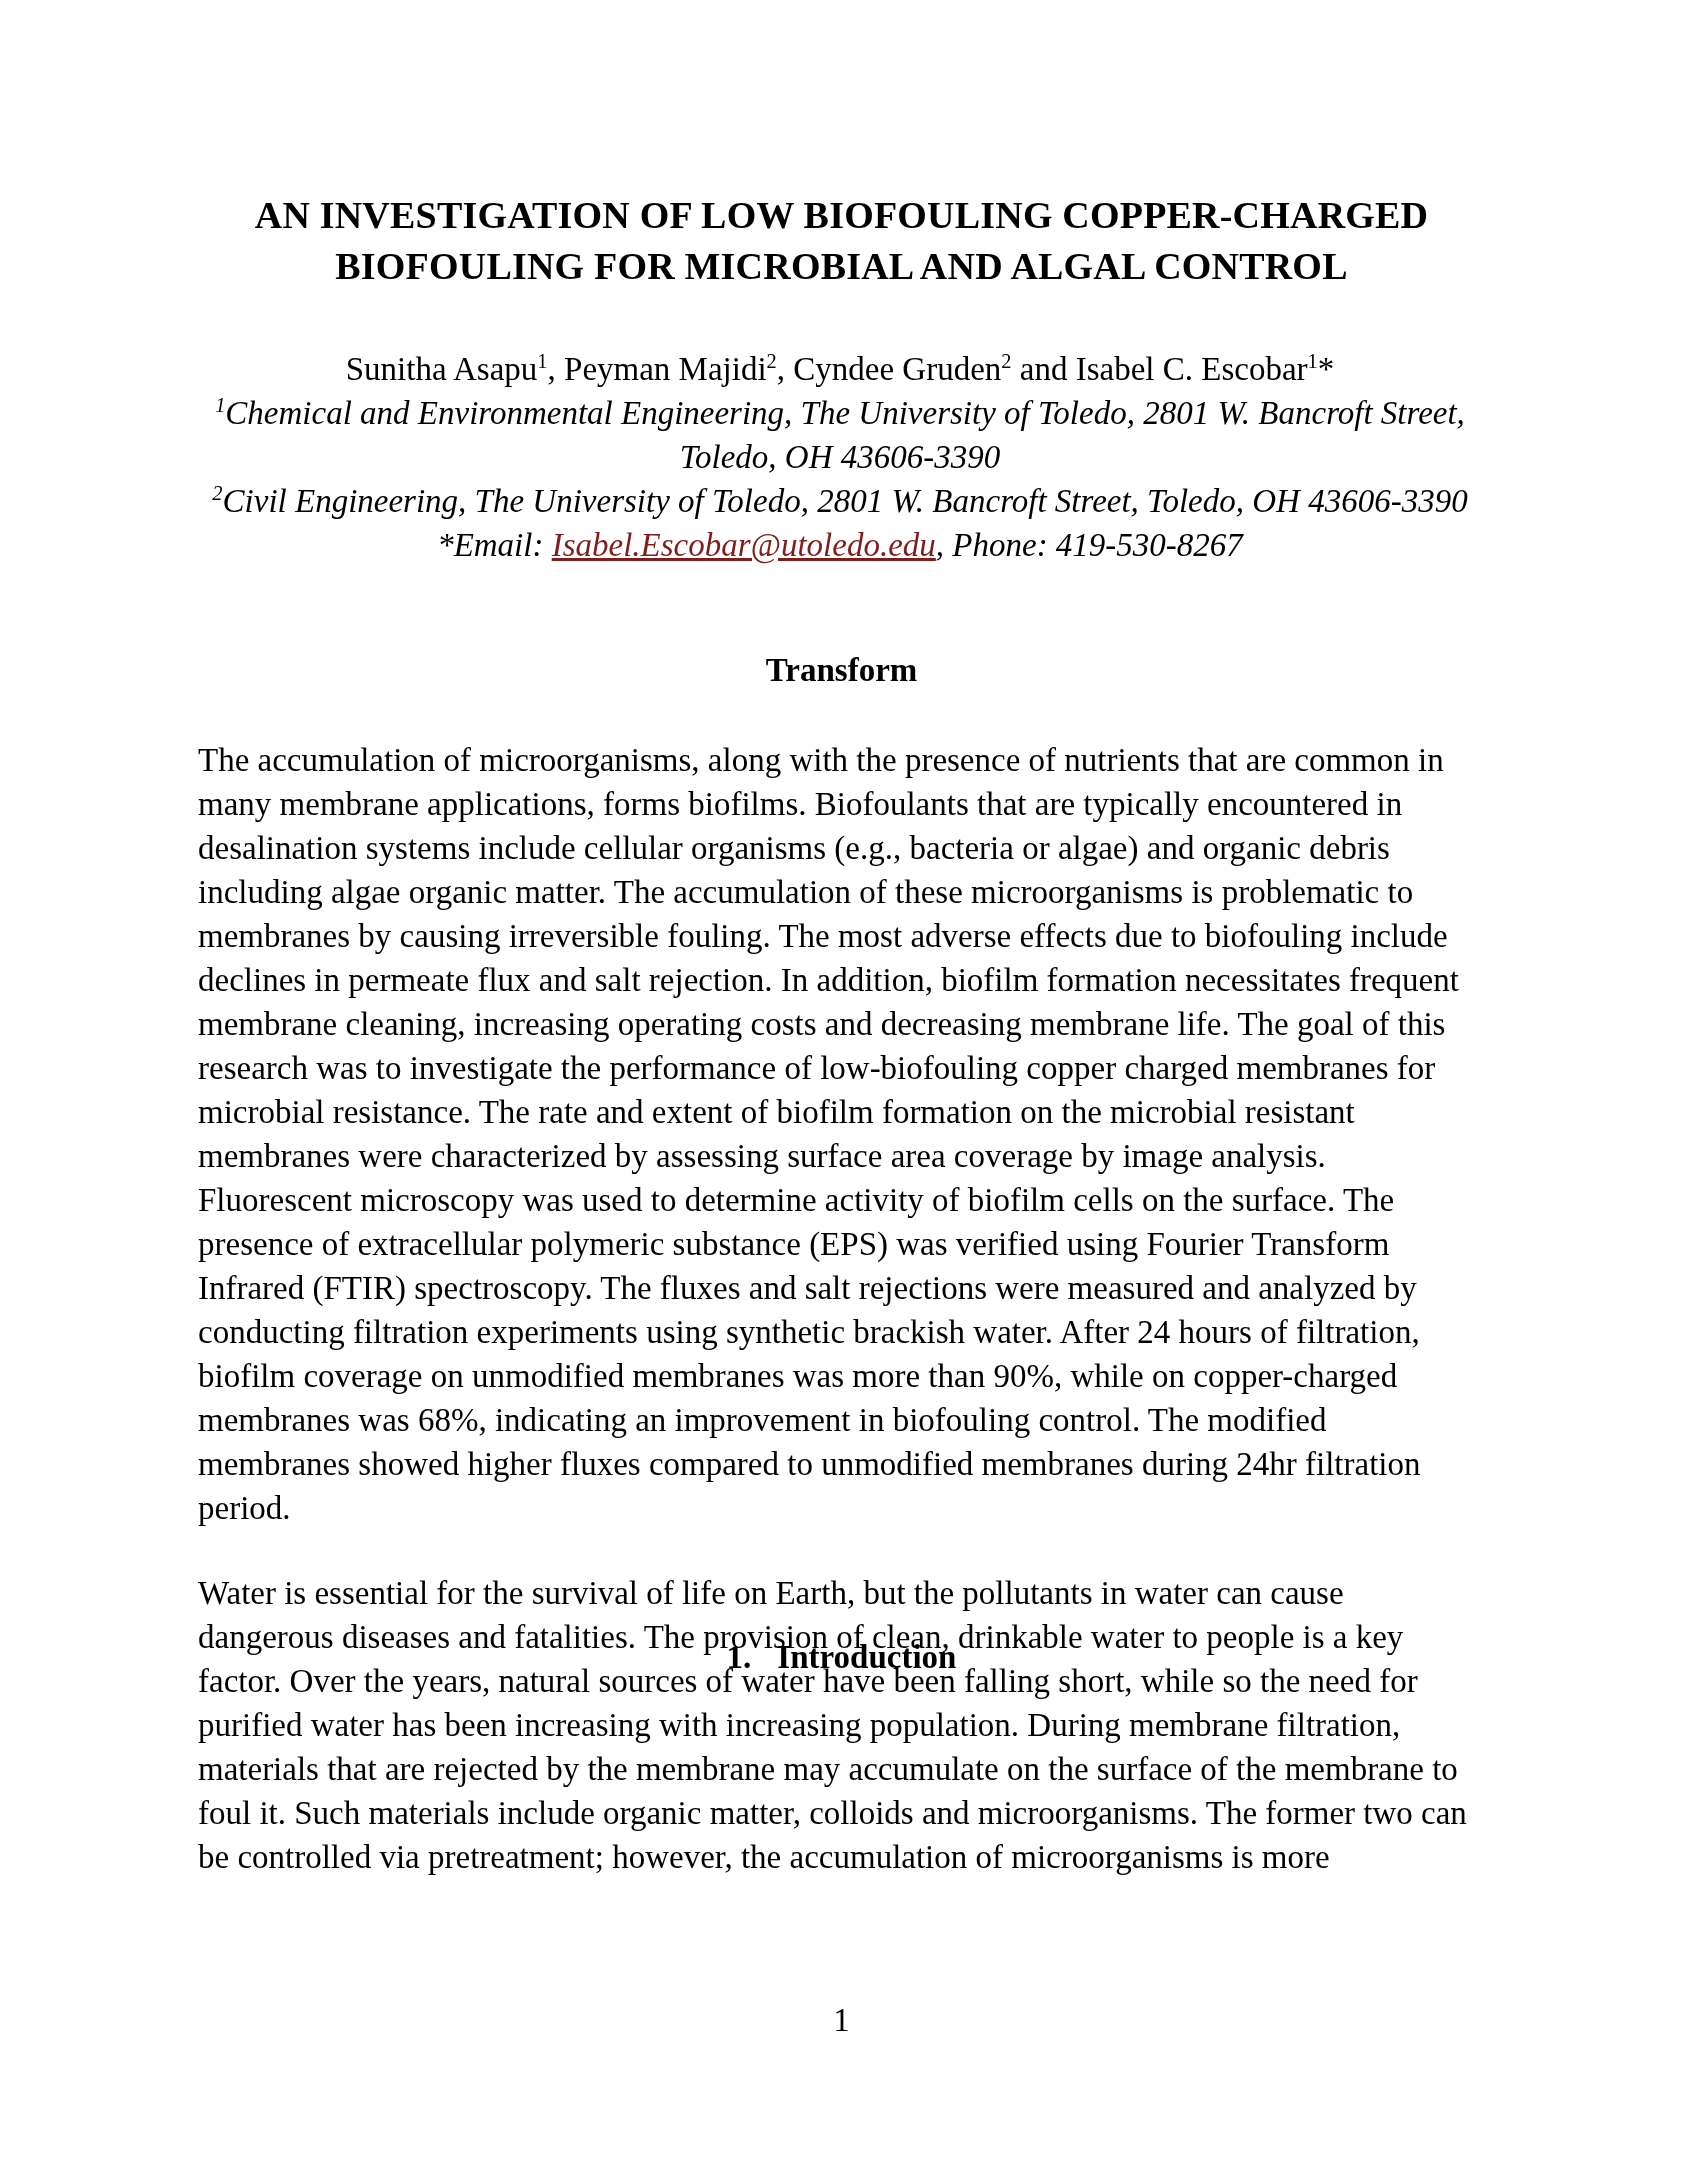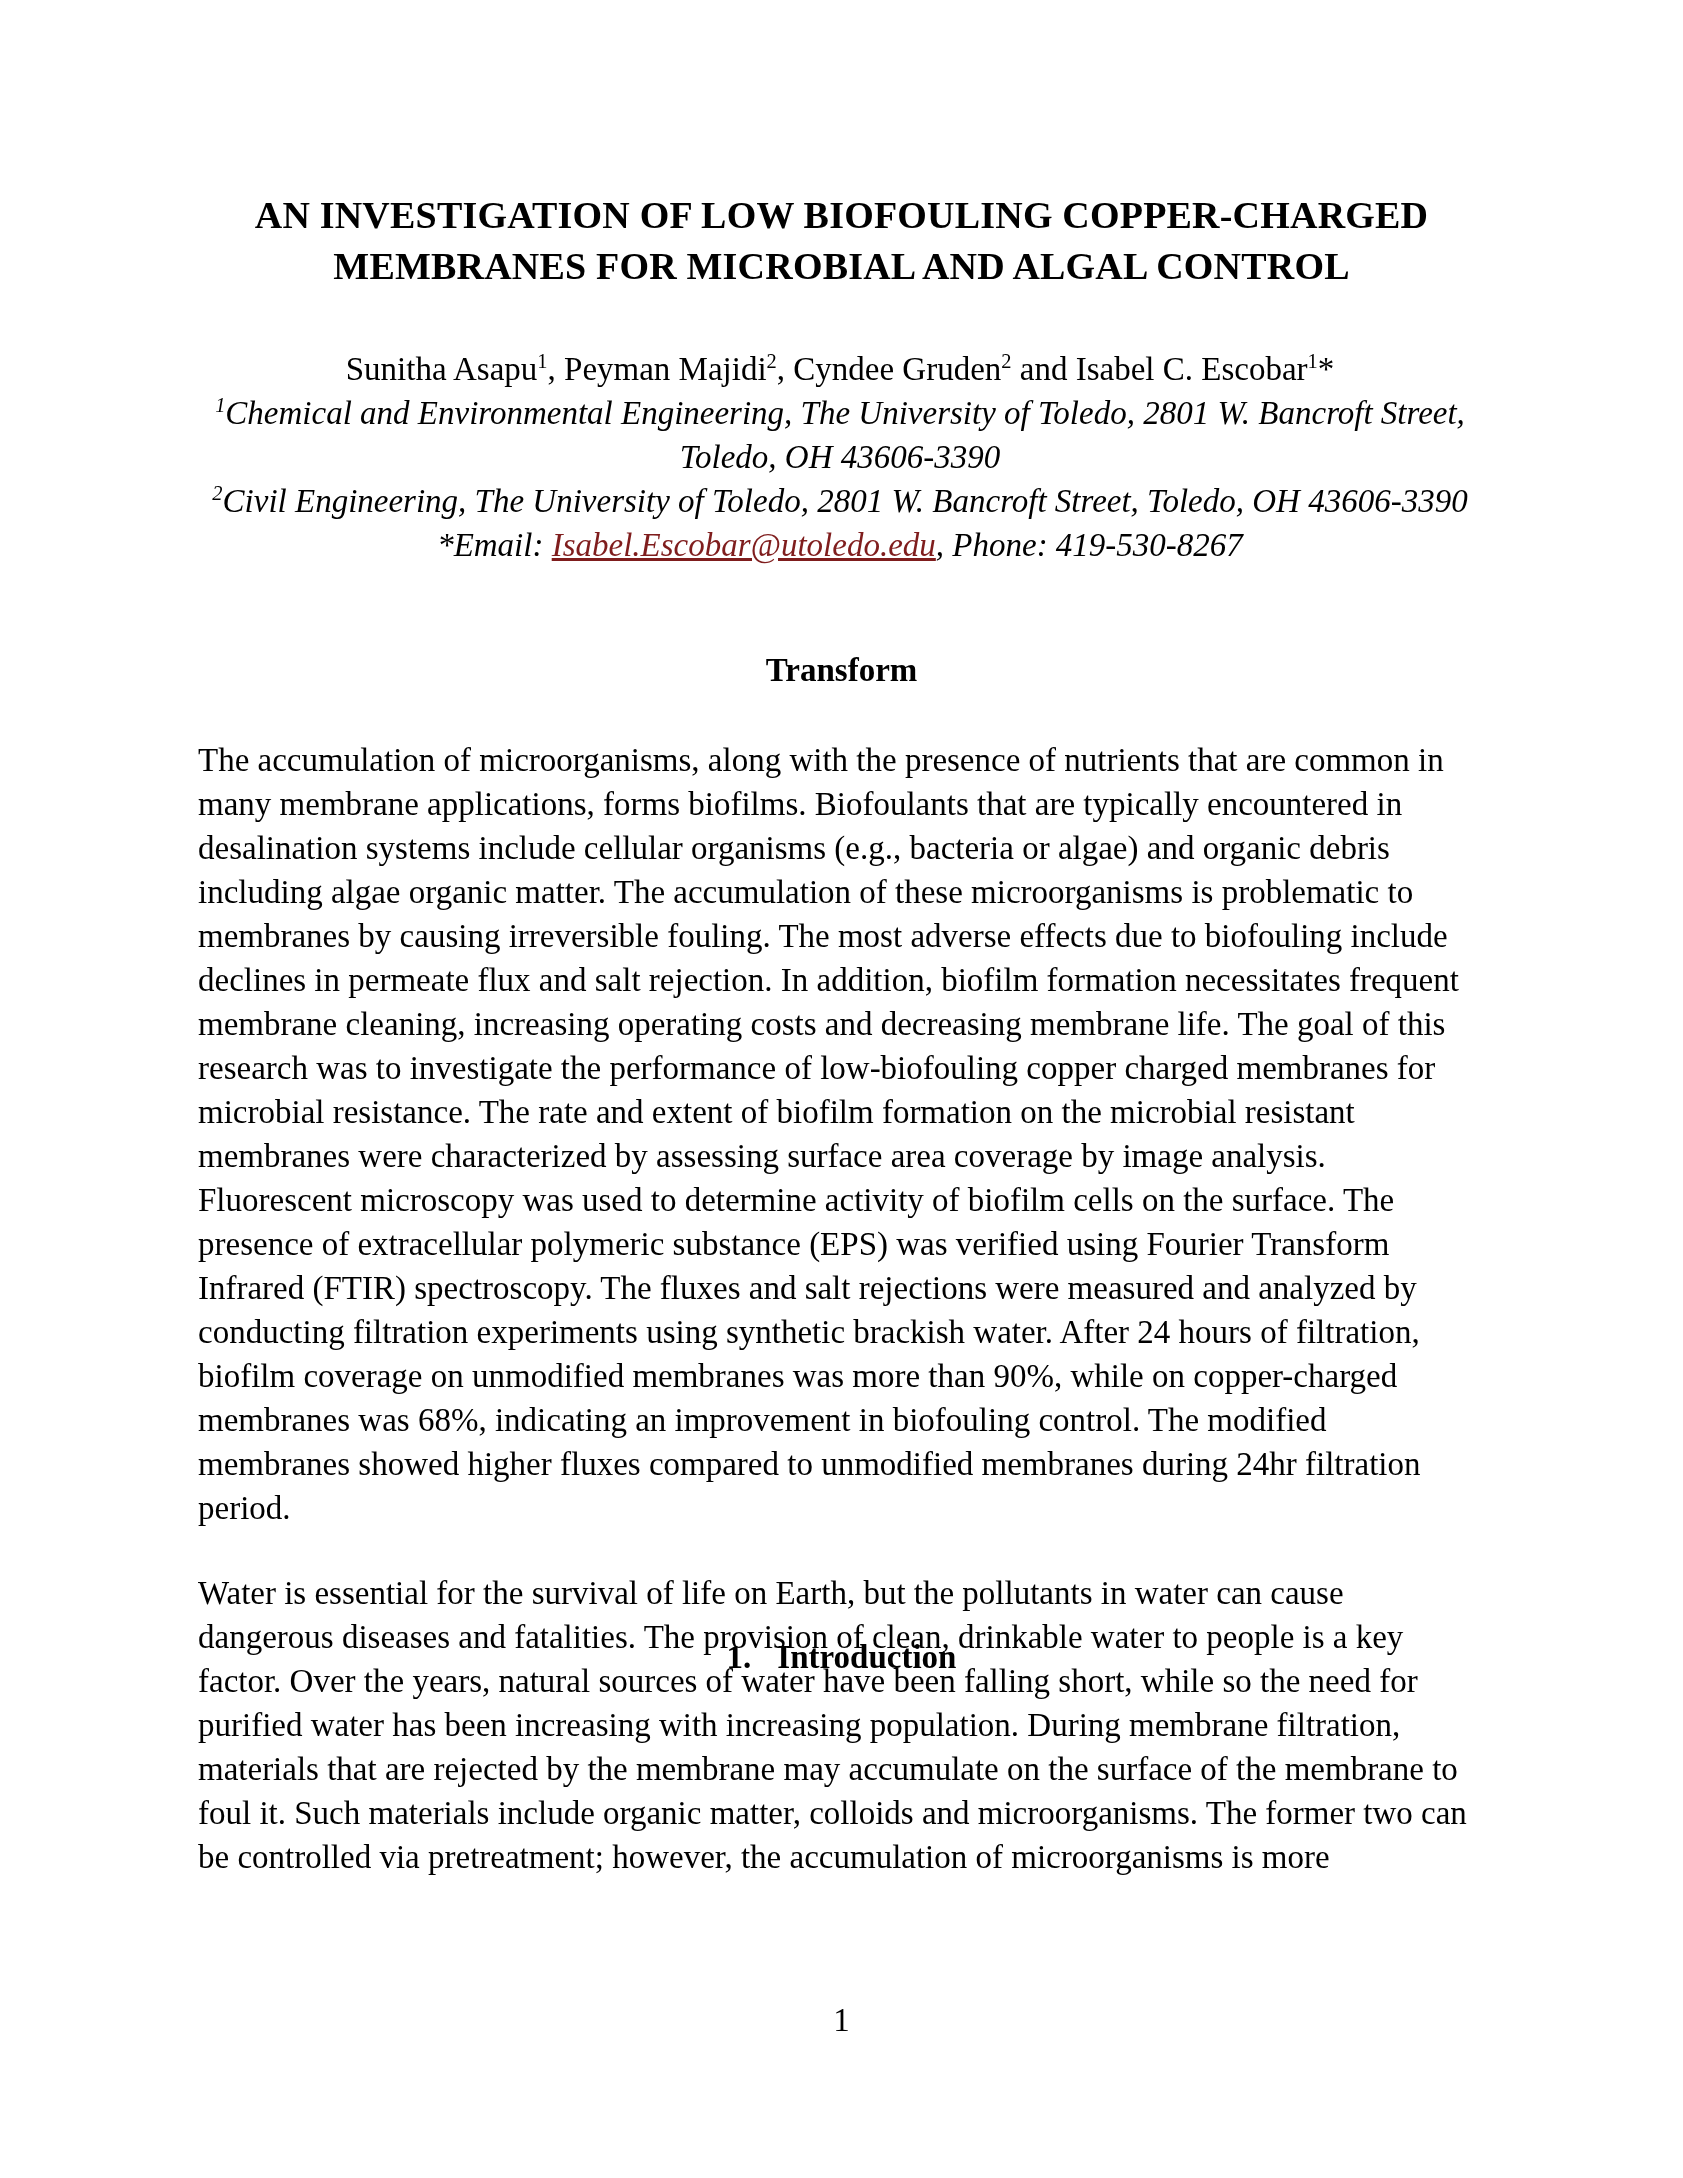--- a/index.html
+++ b/index.html
@@ -66,21 +66,21 @@
     line-height: 44px;
   }
 </style>
 </head>
 <body>
 
 <div class="page">
 
   <h1 class="title">
     <div>AN INVESTIGATION OF LOW BIOFOULING COPPER-CHARGED</div>
-    <div>MEMBRANES FOR MICROBIAL AND ALGAL CONTROL</div>
+    <div>BIOFOULING FOR MICROBIAL AND ALGAL CONTROL</div>
   </h1>
 
   <div class="byline">
     <div class="authors">Sunitha Asapu<sup>1</sup>, Peyman Majidi<sup>2</sup>, Cyndee Gruden<sup>2</sup> and Isabel C. Escobar<sup>1</sup>*</div>
     <div class="affil"><sup>1</sup>Chemical and Environmental Engineering, The University of Toledo, 2801 W. Bancroft Street,</div>
     <div class="affil">Toledo, OH 43606-3390</div>
     <div class="affil"><sup>2</sup>Civil Engineering, The University of Toledo, 2801 W. Bancroft Street, Toledo, OH 43606-3390</div>
     <div class="affil"><span>*Email: </span><a class="email-link" href="#">Isabel.Escobar@utoledo.edu</a><span>, Phone: 419-530-8267</span></div>
   </div>
 

